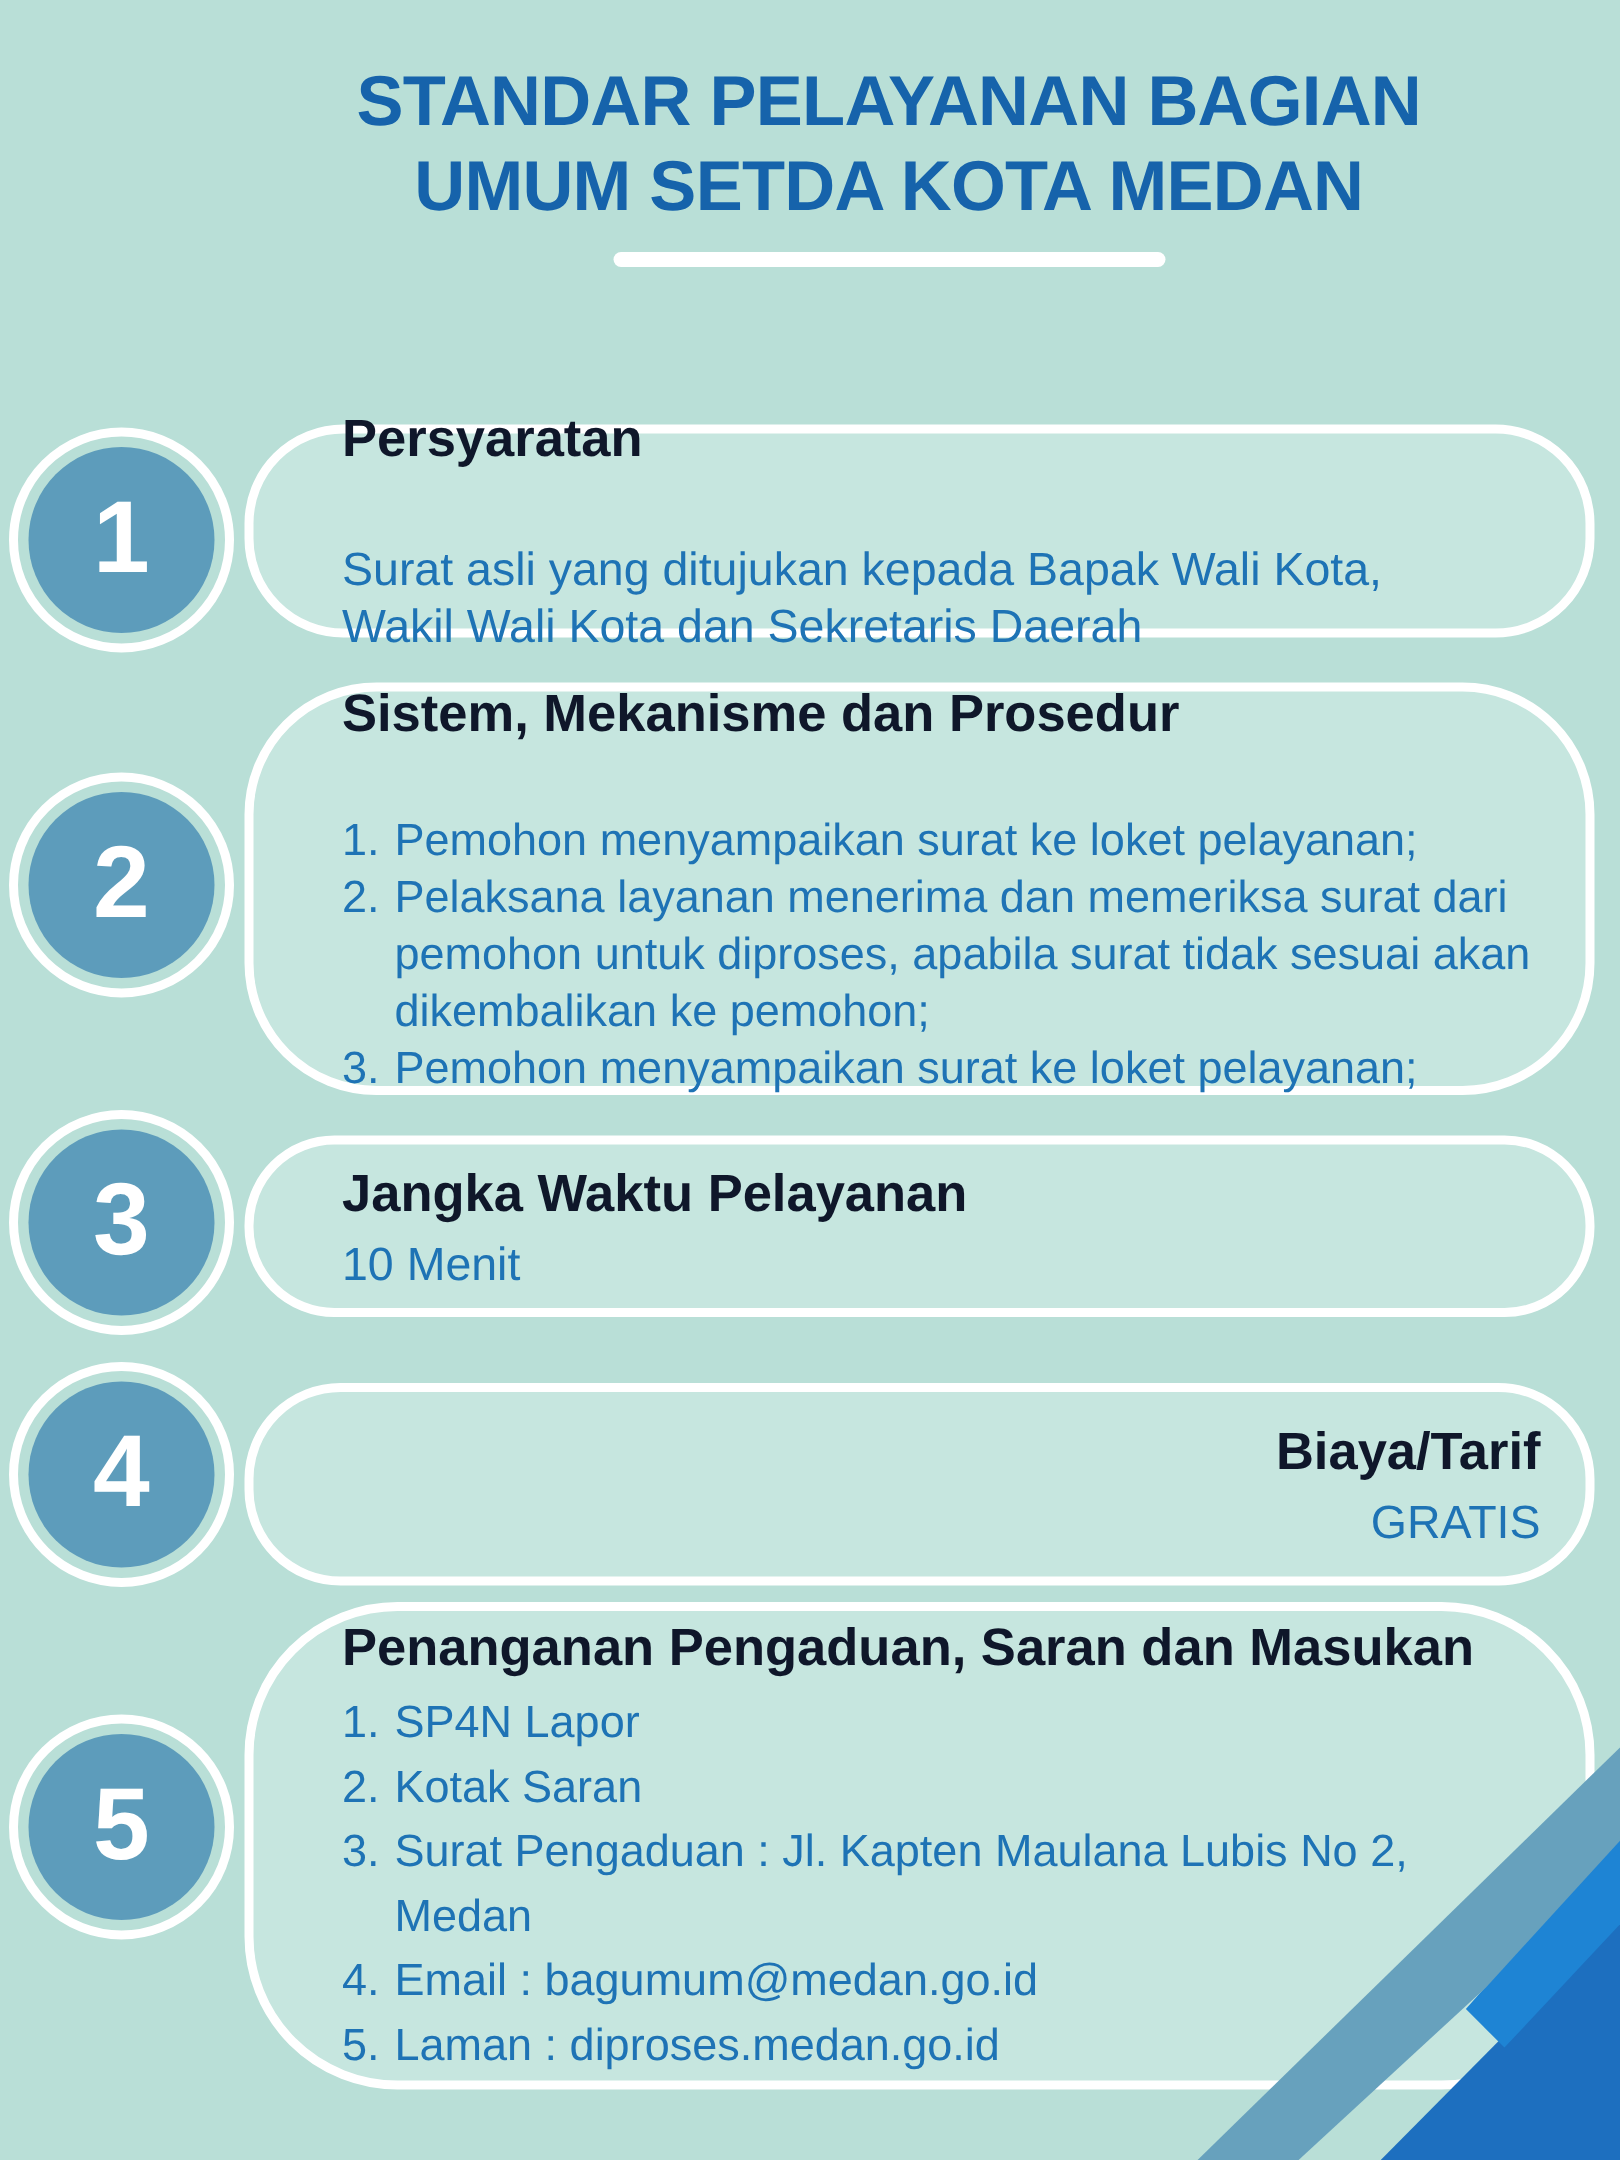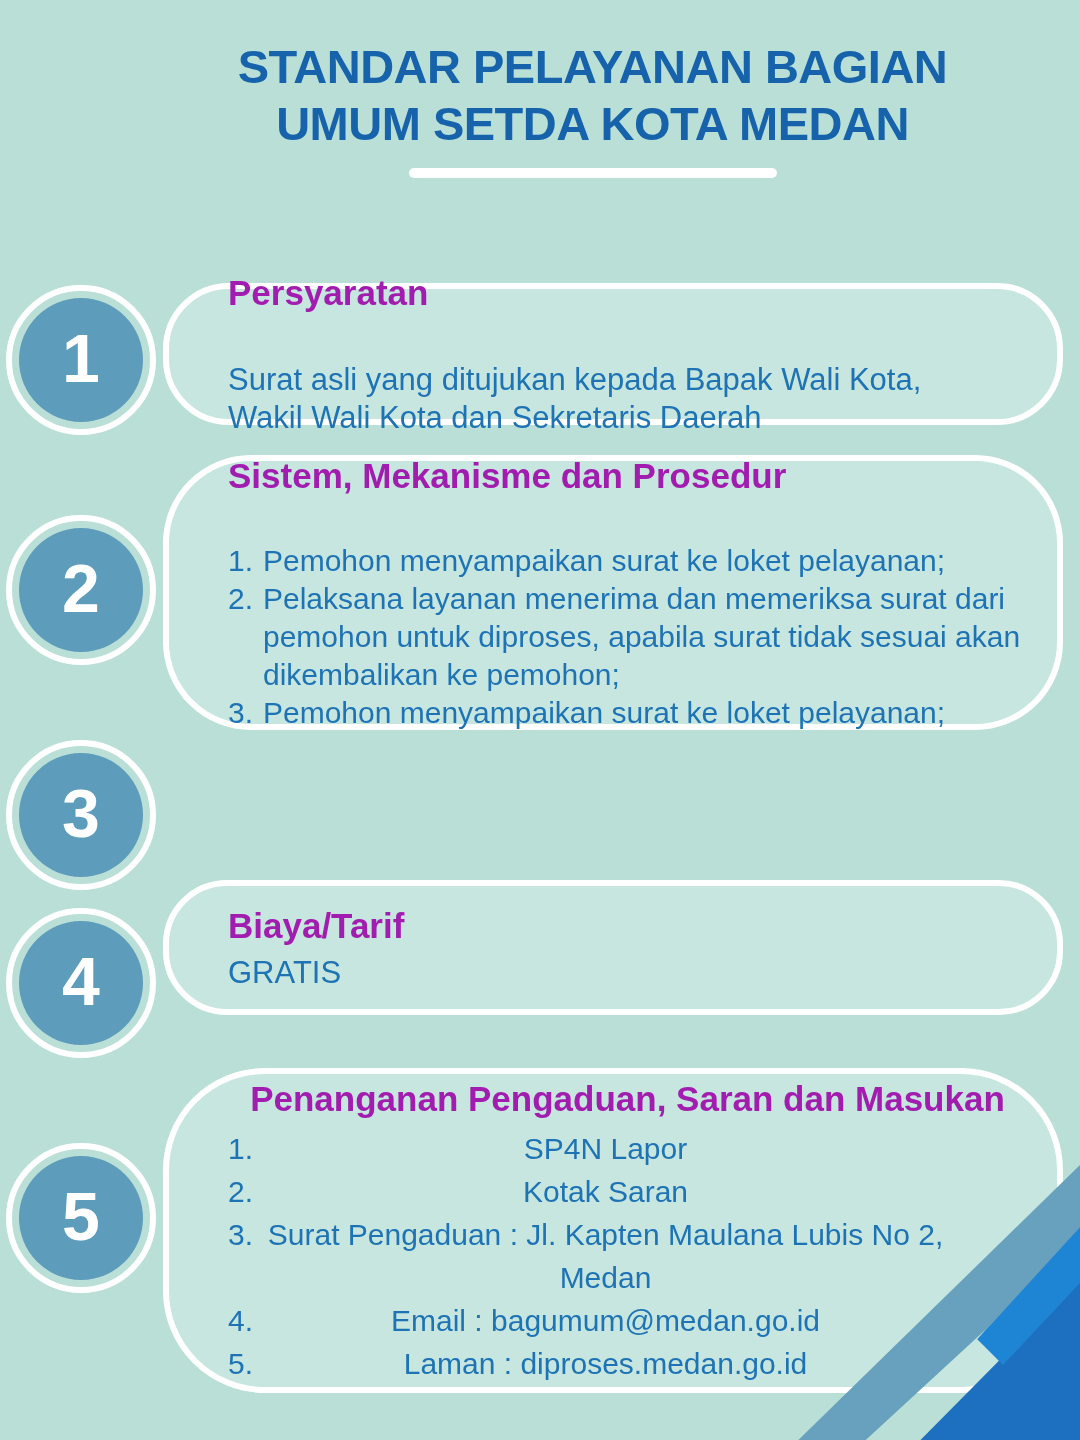--- a/index.html
+++ b/index.html
@@ -79,33 +79,33 @@
     display: flex;
     flex-direction: column;
     justify-content: center;
     padding: 8px 30px 8px 59px;
   }
   .card h2 {
     margin: 0 0 6px 0;
     font-size: 35px;
     line-height: 44px;
     font-weight: bold;
-    color: #a21caf;
+    color: #0f172a;
     white-space: nowrap;
   }
   .card .body-text {
     font-size: 31px;
     line-height: 38px;
     color: #1e73b5;
   }
   #card-1 { top: 283px; height: 142px; border-radius: 66px; }
   #card-2 { top: 455px; height: 275px; border-radius: 88px; gap: 38px; }
   #card-3 { top: 757px; height: 121px; border-radius: 60px; }
-  #card-4 { top: 880px; height: 135px; border-radius: 64px; }
-  #card-5 { top: 1068px; height: 325px; border-radius: 102px; text-align: center; }
+  #card-4 { top: 922px; height: 135px; border-radius: 64px; text-align: right; }
+  #card-5 { top: 1068px; height: 325px; border-radius: 102px; }
   #card-1 .body-text { max-width: 700px; margin-top: 40px; }
   
   ol.plist {
     list-style: none;
     margin: 0; padding: 0;
     counter-reset: n;
     color: #1e73b5;
     font-size: 30px;
   }
   ol.plist li {
@@ -174,20 +174,24 @@
 
   <div class="card" id="card-2">
     <h2>Sistem, Mekanisme dan Prosedur</h2>
     <ol class="plist">
       <li>Pemohon menyampaikan surat ke loket pelayanan;</li>
       <li>Pelaksana layanan menerima dan memeriksa surat dari pemohon untuk diproses, apabila surat tidak sesuai akan dikembalikan ke pemohon;</li>
       <li>Pemohon menyampaikan surat ke loket pelayanan;</li>
     </ol>
   </div>
 
+  <div class="card" id="card-3">
+    <h2>Jangka Waktu Pelayanan</h2>
+    <div class="body-text">10 Menit</div>
+  </div>
 
   <div class="card" id="card-4">
     <h2>Biaya/Tarif</h2>
     <div class="body-text">GRATIS</div>
   </div>
 
   <div class="card" id="card-5">
     <h2>Penanganan Pengaduan, Saran dan Masukan</h2>
     <ol class="plist">
       <li>SP4N Lapor</li>

